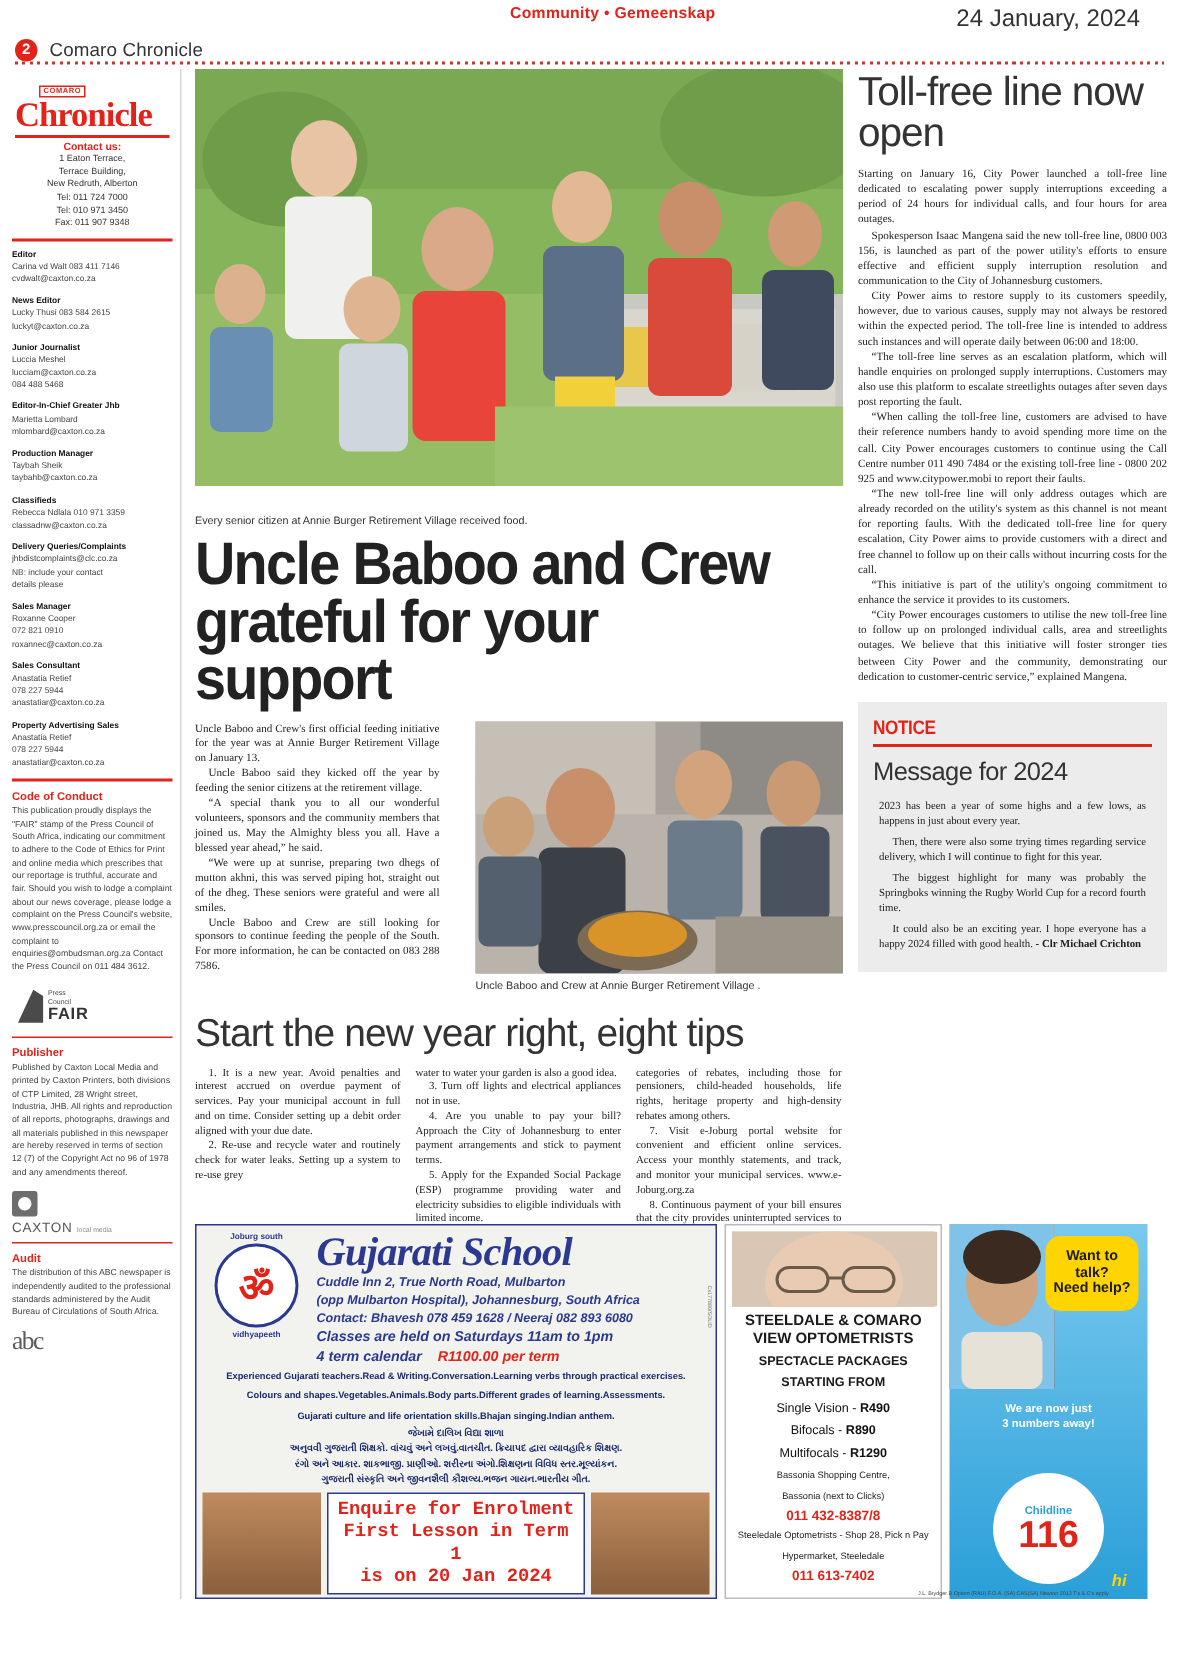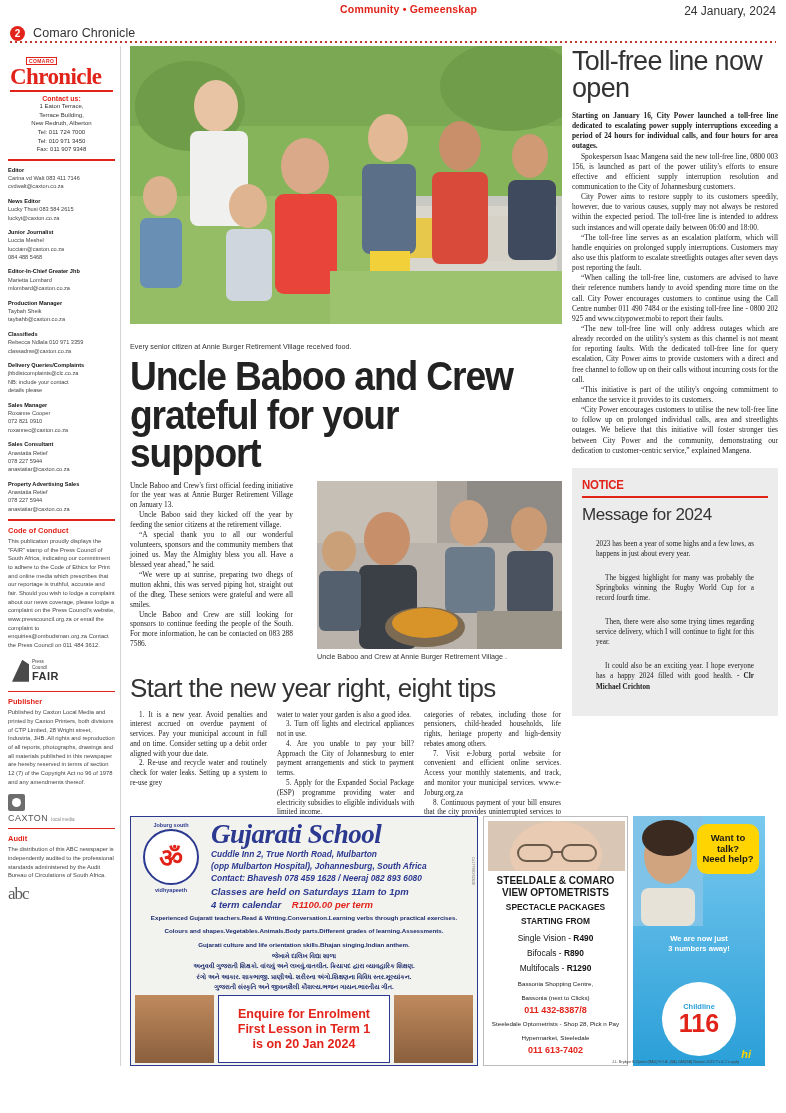--- a/index.html
+++ b/index.html
@@ -25,22 +25,22 @@
     margin-left: 10px; flex: 0 0 auto;
   }
   .topbar-title {
     font-size: 12.5px; color: #333; margin-left: 8px; letter-spacing: .1px;
   }
   .topbar-center {
     position: absolute; left: 340px; top: 3px;
     font-size: 10.5px; color: #e2231a; font-weight: bold; letter-spacing: .2px;
   }
   .topbar-date {
-    position: absolute; right: 10px; top: 4px;
-    font-size: 12px; color: #333;
+    position: absolute; right: 26px; top: 4px;
+    font-size: 16px; color: #333;
   }
   .dotrule {
     position: absolute; left: 10px; top: 41px; width: 766px; height: 2px;
     background-image: repeating-linear-gradient(to right, #c0392b 0 2px, transparent 2px 5px);
   }
 
   
   .sidebar {
     position: absolute; left: 8px; top: 46px; width: 113px; height: 1020px;
     background: #fff;
@@ -145,33 +145,33 @@
   .tips-col p.first { text-indent: 0; }
 
   
   .rightcol { position: absolute; left: 572px; top: 48px; width: 206px; }
   .right-headline {
     font-size: 27px; color: #333; line-height: 1.0; letter-spacing: -.7px;
     font-weight: normal; margin: 0 0 9px 0;
   }
   .right-body { font-family:"Liberation Serif", serif; font-size:7.4px; line-height:1.37; color:#222; text-align: justify;}
   .right-body p { margin:0; text-indent: 9px; }
-  .right-body p.first { text-indent: 0; font-weight: bold; }
+  .right-body p.first { text-indent: 0; }
 
   .notice-box {
     margin-top: 12px; background: #ececec; padding: 9px 10px 10px 10px;
   }
   .notice-kicker {
     color: #e2231a; font-weight: bold; font-size: 13px; letter-spacing: -.3px;
     transform: scaleX(.88); transform-origin: left; 
   }
   .notice-rule { height: 2px; background: #e2231a; margin: 4px 0 7px 0; }
   .notice-title { font-size: 17px; color:#333; font-weight:normal; letter-spacing:-.4px; margin-bottom:7px; }
   .notice-body { font-family:"Liberation Serif", serif; font-size:7.2px; line-height:1.4; color:#222; text-align: justify;}
-  .notice-body p { margin:14px; text-indent:9px; }
+  .notice-body p { margin:4px; text-indent:9px; }
   .notice-body p.first { text-indent:0; }
   .notice-body b { font-weight:bold; }
 
   
   .ads { position: absolute; left: 130px; top: 816px; width: 648px; height: 250px; display:flex; gap: 5px; }
 
   .ad-gujarati {
     width: 348px; background: #f2f2ee; border: 1px solid #2b3990; position:relative; overflow:hidden;
   }
   .guj-top { display:flex; padding: 4px 5px 0 4px; }
@@ -201,21 +201,21 @@
   .guj-band {
     font-size: 6.2px; color:#1a2a6c; font-weight:bold; line-height:1.5;
     padding: 2px 5px; text-align:center;
   }
   .guj-gu { font-size:6.4px; color:#1a2a6c; font-weight:bold; text-align:center; line-height:1.6; padding: 0 5px;}
   .guj-bottom { display:flex; gap:4px; padding: 3px 4px 4px 4px; }
   .guj-photo { flex:1; height: 68px; background: linear-gradient(#c08a5e,#8a5f3c); }
   .guj-enrol {
     flex: 0 0 172px; background:#fff; border:1px solid #2b3990; color:#e2231a;
     font-weight:bold; font-size:12.5px; line-height:1.2; display:flex; flex-direction:column;
-    align-items:center; justify-content:center; text-align:center; padding: 3px;
+    align-items:center; justify-content:center; text-align:center; padding: 3px; font-family: Liberation Mono, monospace;
   }
 
   .ad-optom {
     width: 145px; background:#fff; border:1px solid #bbb; padding:4px; position:relative;
   }
   .opt-photo { width:100%; height: 50px; background:linear-gradient(#d8c3b0,#b79d88); }
   .opt-name { font-size: 10px; font-weight:bold; color:#1a1a1a; text-align:center; line-height:1.15; margin-top:4px;}
   .opt-sub { font-size: 8.4px; font-weight:bold; color:#1a1a1a; text-align:center; line-height:1.2; margin-top:4px;}
   .opt-list { font-size: 8.4px; color:#111; text-align:center; line-height:1.75; margin-top:5px; }
   .opt-list b { font-weight:bold; }
@@ -466,22 +466,22 @@
       <p>“This initiative is part of the utility's ongoing commitment to enhance the service it provides to its customers.</p>
       <p>“City Power encourages customers to utilise the new toll-free line to follow up on prolonged individual calls, area and streetlights outages. We believe that this initiative will foster stronger ties between City Power and the community, demonstrating our dedication to customer-centric service,” explained Mangena.</p>
     </div>
 
   <div class="notice-box">
     <div class="notice-kicker">NOTICE</div>
     <div class="notice-rule"></div>
     <div class="notice-title">Message for 2024</div>
     <div class="notice-body">
         <p class="first">2023 has been a year of some highs and a few lows, as happens in just about every year.</p>
+        <p>Then, there were also some trying times regarding service delivery, which I will continue to fight for this year.</p>
         <p>The biggest highlight for many was probably the Springboks winning the Rugby World Cup for a record fourth time.</p>
-        <p>Then, there were also some trying times regarding service delivery, which I will continue to fight for this year.</p>
         <p>It could also be an exciting year. I hope everyone has a happy 2024 filled with good health.<b> - Clr Michael Crichton</b></p>
       </div>
   </div>
 </div>
 
 <div class="ads">
 
   <div class="ad-gujarati">
     <div class="guj-top">
       <div class="guj-seal">

